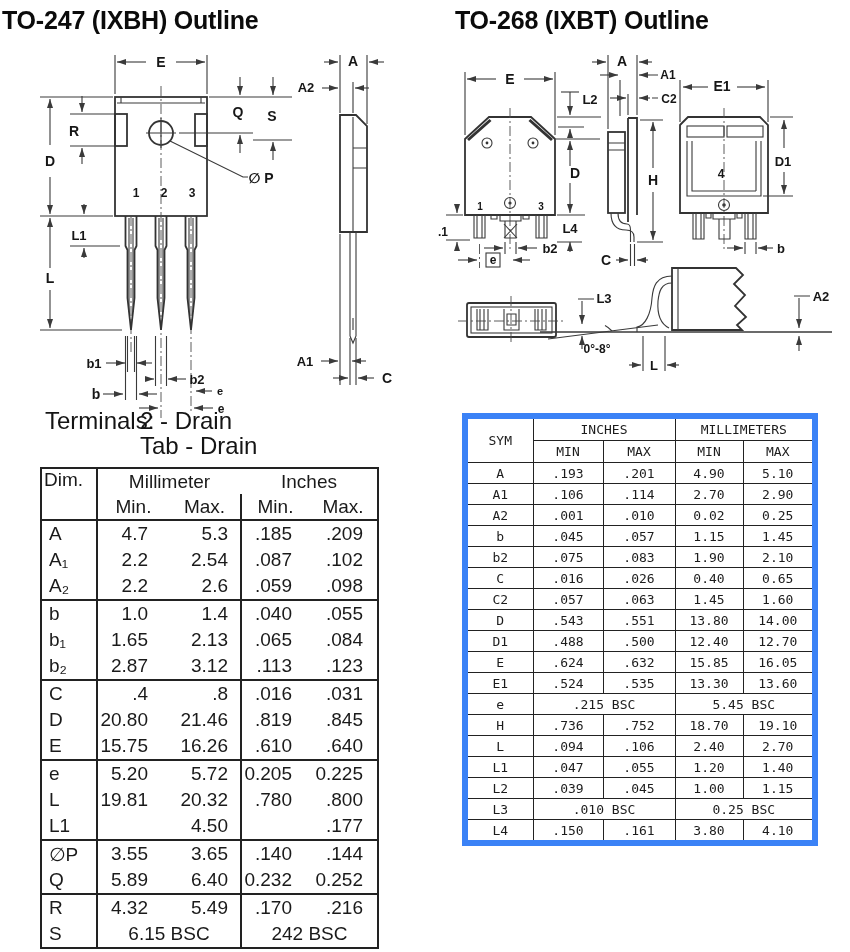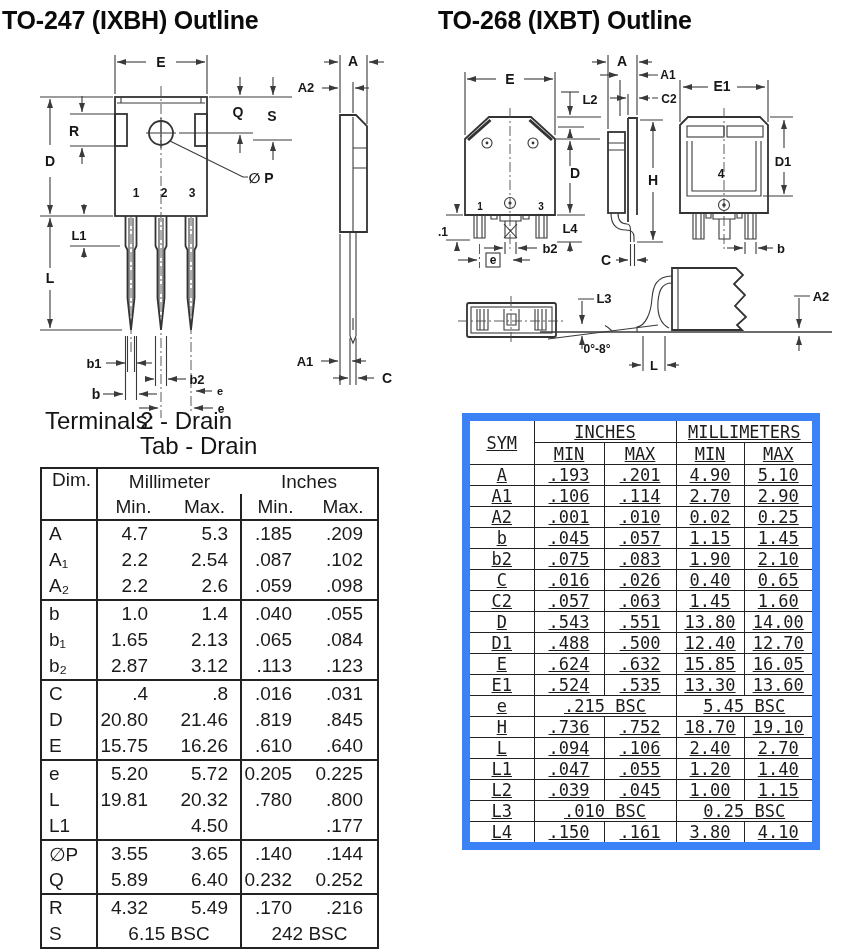--- a/index.html
+++ b/index.html
@@ -1,53 +1,53 @@
 <!DOCTYPE html>
 <html><head>
 <meta charset="utf-8">
 <style>
   html,body{margin:0;padding:0;}
   body{width:850px;height:952px;background:#ffffff;position:relative;
        font-family:"Liberation Sans","DejaVu Sans",sans-serif;color:#141414;overflow:hidden;}
   .title{position:absolute;font-size:25px;font-weight:bold;color:#0b0b0b;letter-spacing:-0.2px;white-space:nowrap;}
   #title-247{left:2px;top:6px;}
-  #title-268{left:438px;top:6px;}
+  #title-268{left:455px;top:6px;}
   svg{position:absolute;}
   .ln{stroke:#3a3a3a;stroke-width:1.1;fill:none;}
   .bd{stroke:#333333;stroke-width:1.8;fill:none;}
   .th{stroke:#333333;stroke-width:3;fill:none;}
   .cl{stroke:#4a4a4a;stroke-width:0.9;fill:none;stroke-dasharray:10 3 2 3;}
   .lbl{font:bold 14px "Liberation Sans","DejaVu Sans",sans-serif;fill:#161616;text-anchor:middle;}
   .s13{font-size:13px;} .s12{font-size:12px;} .s11{font-size:11px;} .s10{font-size:10px;}
   
   .terminals{position:absolute;left:45px;top:408px;display:grid;grid-template-columns:95px 127px auto;
              font-size:24px;line-height:25px;color:#141414;}
   
   #tbl247{position:absolute;left:40px;top:467px;border-collapse:collapse;table-layout:fixed;
           font-size:19px;color:#1a1a1a;}
   #tbl247 th,#tbl247 td{padding:0;font-weight:normal;}
   #tbl247{border:2px solid #222;}
   #tbl247 thead th{height:25px;}
   #tbl247 td{height:26px;}
-  #tbl247 .dimh{text-align:left;padding-left:10px;vertical-align:top;border-right:2px solid #222;border-radius:9px;}
+  #tbl247 .dimh{text-align:left;padding-left:2px;vertical-align:top;border-right:2px solid #222;border-radius:9px;}
   #tbl247 .grph{text-align:center;}
   #tbl247 .sep{border-right:2px solid #222;}
   #tbl247 thead tr:last-child th{text-align:center;}
   #tbl247 thead{border-bottom:2px solid #222;}
   #tbl247 td.dim{text-align:left;padding-left:7px;border-right:2px solid #222;}
   #tbl247 td.num{text-align:right;}
   #tbl247 td.c2{padding-right:21px;} #tbl247 td.c3{padding-right:12px;border-right:2px solid #222;}
   #tbl247 td.c4{padding-right:17px;} #tbl247 td.c5{padding-right:14px;}
   #tbl247 td.bsc{text-align:center;padding:0;}
   #tbl247 td.bsc.sep{border-right:2px solid #222;}
   #tbl247 tr.group-start td{border-top:2px solid #222;}
   
   #tbl268{position:absolute;left:462px;top:413px;border-collapse:collapse;table-layout:fixed;
-          font-family:"DejaVu Sans Mono","Liberation Mono",monospace;font-size:17px;color:#1c1c1c;
-          border:8px solid #3b82f6;text-decoration:underline;}
+          font-family:"DejaVu Sans Mono","Liberation Mono",monospace;font-size:13px;color:#1c1c1c;
+          border:6px solid #3b82f6;}
   #tbl268 th,#tbl268 td{border:1.5px solid #222;padding:0;text-align:center;font-weight:normal;}
   #tbl268 thead th{height:21px;}
   #tbl268 td{height:20px;}
 </style>
 </head>
 <body>
 
 <div class="title" id="title-247">TO-247 (IXBH) Outline</div>
 <div class="title" id="title-268">TO-268 (IXBT) Outline</div>
 

